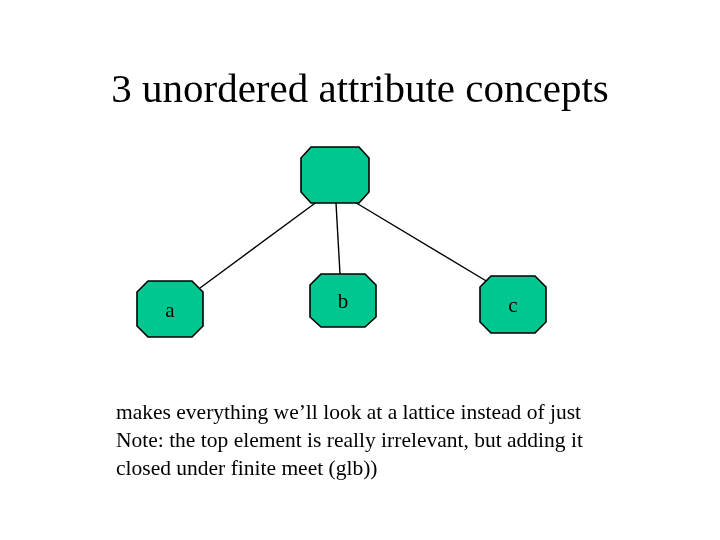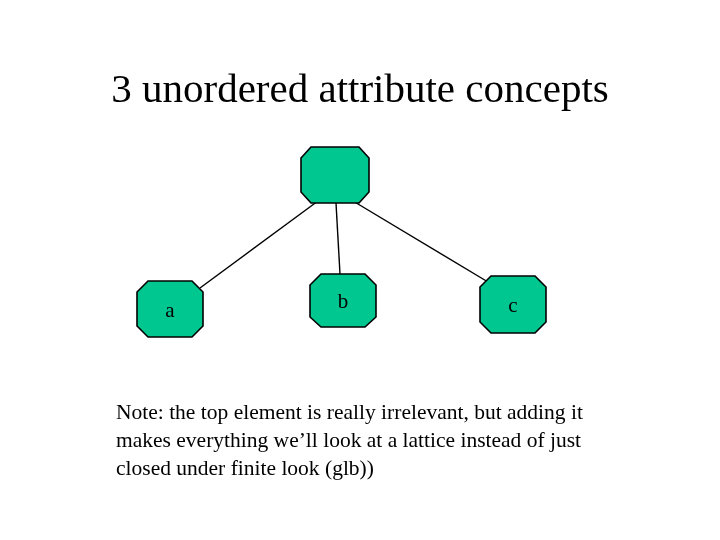--- a/index.html
+++ b/index.html
@@ -112,18 +112,18 @@
         <g>
           <polygon class="node-shape" points="491,276 535,276 546,287 546,322 535,333 491,333 480,322 480,287"></polygon>
           <text class="node-label" x="513" y="305">c</text>
         </g>
 
       </g>
     </svg>
   </div>
 
   <div id="note-block">
+    <div class="note-line">makes everything we’ll look at a lattice instead of just</div>
     <div class="note-line">Note: the top element is really irrelevant, but adding it</div>
-    <div class="note-line">makes everything we’ll look at a lattice instead of just</div>
-    <div class="note-line">closed under finite look (glb))</div>
+    <div class="note-line">closed under finite meet (glb))</div>
   </div>
 
 </div>
 
 </body></html>

